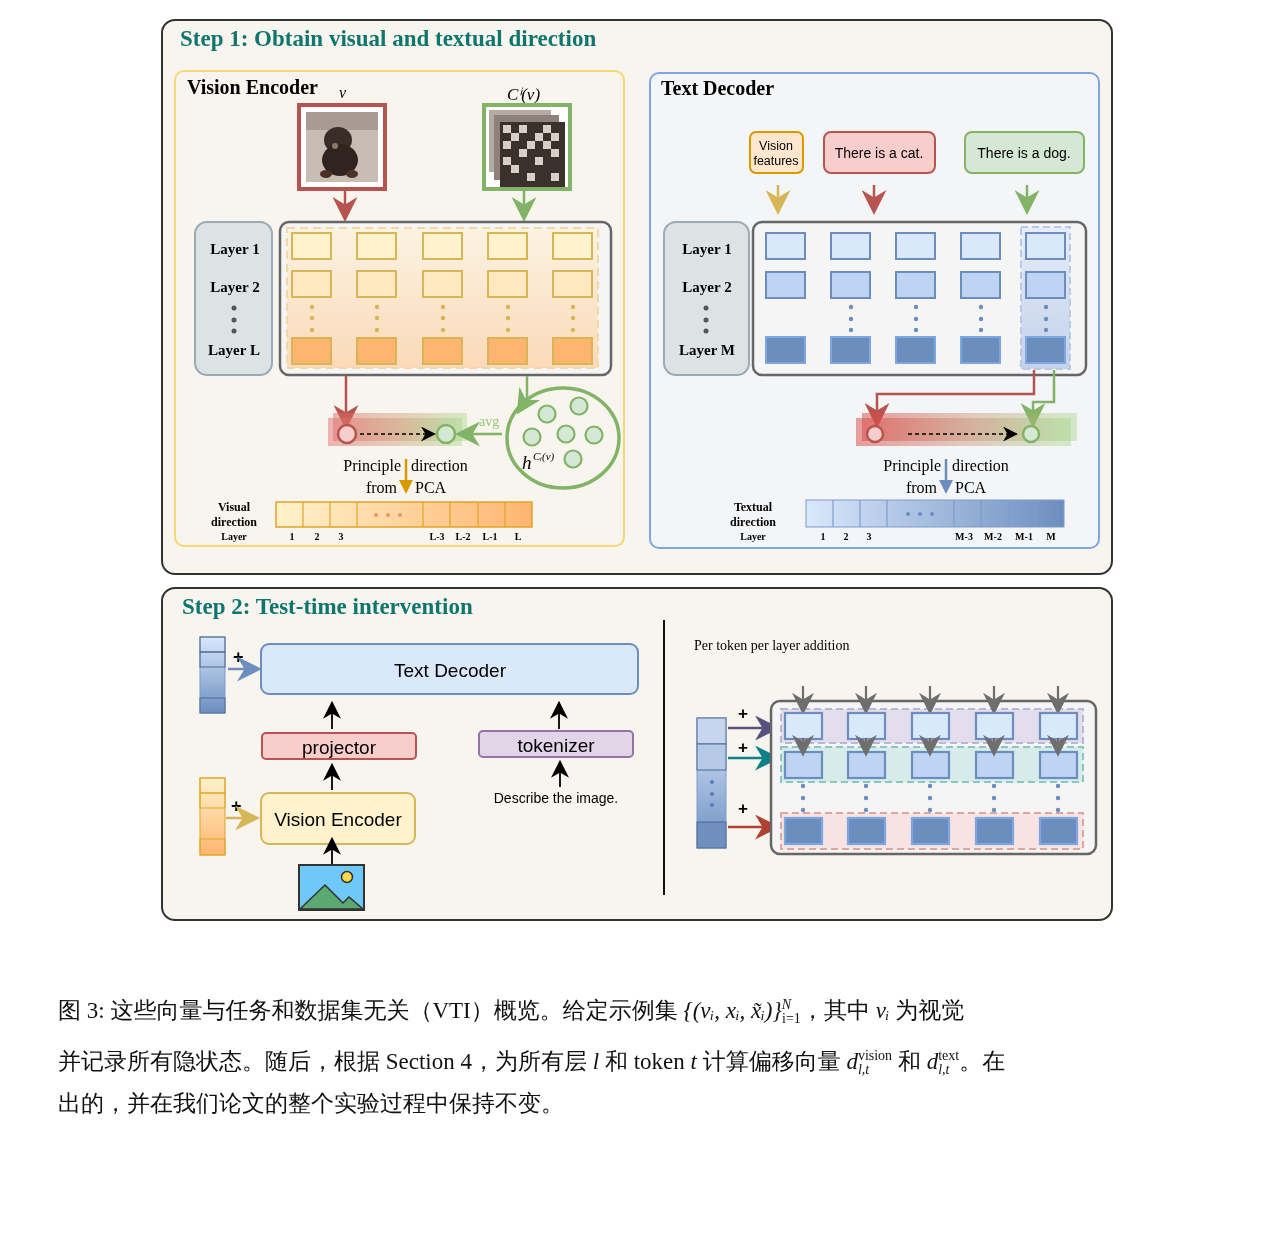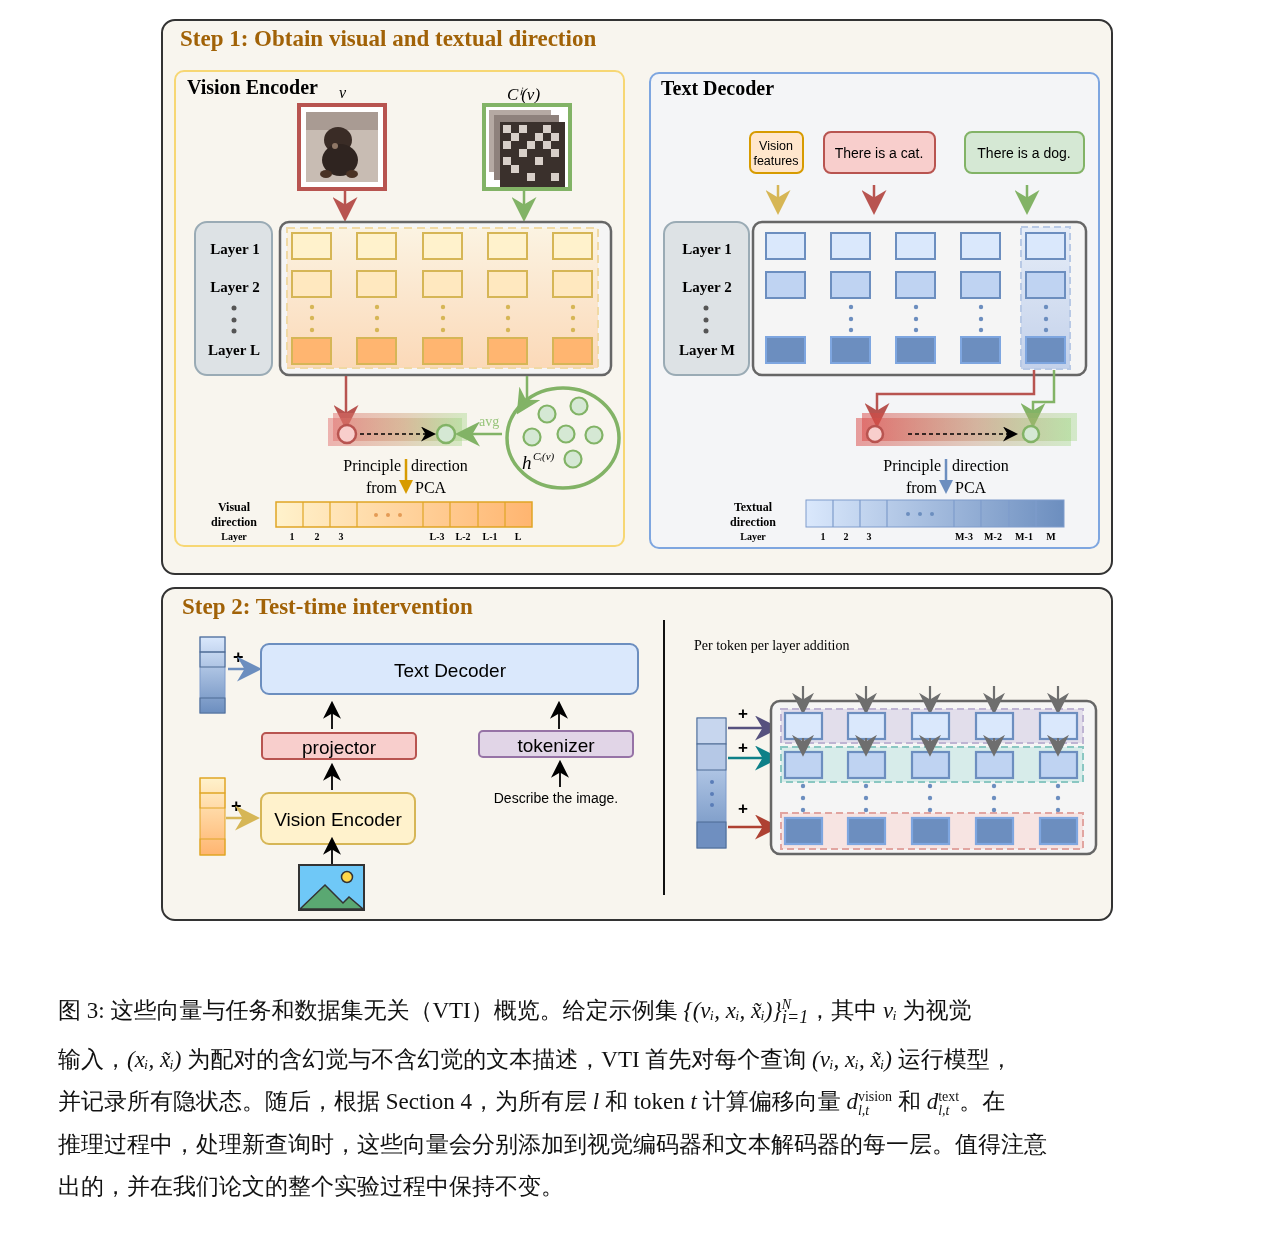--- a/index.html
+++ b/index.html
@@ -1,19 +1,19 @@
 <!DOCTYPE html>
 <html><head>
 <meta charset="utf-8">
 <style>
   html, body { margin:0; padding:0; background:#ffffff; }
   body { width:1264px; height:1244px; position:relative; overflow:hidden; font-family:"Liberation Serif", serif; }
   .abs { position:absolute; }
   .panel { position:absolute; background:#f8f5ee; border:2.5px solid #333; border-radius:14px; box-sizing:border-box; }
-  .step-title { position:absolute; font-family:"Liberation Serif", serif; font-weight:bold; font-size:23px; color:#a16207; white-space:nowrap; }
+  .step-title { position:absolute; font-family:"Liberation Serif", serif; font-weight:bold; font-size:23px; color:#0f766e; white-space:nowrap; }
   .sub-title { position:absolute; font-family:"Liberation Serif", serif; font-weight:bold; font-size:20px; color:#000; white-space:nowrap; }
   .sans { font-family:"Liberation Sans", sans-serif; }
   .caption { position:absolute; left:58px; top:984px; width:1140px; font-family:"Liberation Serif", serif; font-size:23px; line-height:42.5px; color:#111; }
   .caption i { }
   svg text { font-family:"Liberation Serif", serif; }
 </style>
 </head>
 <body>
 
 <div class="panel" style="left:161px;top:19px;width:952px;height:556px;"></div>
@@ -449,23 +449,19 @@
       <rect x="1040" y="818" width="37" height="26" fill="#6c8ebf" stroke="#7ea6e0" stroke-width="2.2"></rect>
       <line x1="1058" y1="738" x2="1058" y2="748" stroke="#6e6e6e" stroke-width="2.2" marker-end="url(#abGray)"></line>
       <circle cx="1058" cy="786" r="2.2" fill="#6c8ebf"></circle>
       <circle cx="1058" cy="798" r="2.2" fill="#6c8ebf"></circle>
       <circle cx="1058" cy="810" r="2.2" fill="#6c8ebf"></circle>
     </g>
 </svg>
 
 <div class="caption">
   <div style="white-space:nowrap;">
-    <span>图 3: 这些向量与任务和数据集无关（VTI）概览。给定示例集 </span><i>{(vᵢ, xᵢ, x̃ᵢ)}</i><sup style="font-size:14px;font-style:italic;">N</sup><sub style="font-size:18px;font-style:italic;margin-left:-9px;">i=1</sub><span>，其中 </span><i>vᵢ</i><span> 为视觉</span>
-  </div>
-  <div style="white-space:nowrap;">
-    <span>输入，</span><i>(xᵢ, x̃ᵢ)</i><span> 为配对的含幻觉与不含幻觉的文本描述，VTI 首先对每个查询 </span><i>(vᵢ, xᵢ, x̃ᵢ)</i><span> 运行模型，</span>
+    <span>图 3: 这些向量与任务和数据集无关（VTI）概览。给定示例集 </span><i>{(vᵢ, xᵢ, x̃ᵢ)}</i><sup style="font-size:14px;font-style:italic;">N</sup><sub style="font-size:14px;margin-left:-9px;">i=1</sub><span>，其中 </span><i>vᵢ</i><span> 为视觉</span>
   </div>
   <div style="white-space:nowrap;">
     <span>并记录所有隐状态。随后，根据 Section 4，为所有层 </span><i>l</i><span> 和 token </span><i>t</i><span> 计算偏移向量 </span><i>d</i><span style="display:inline-block;vertical-align:middle;line-height:14px;font-size:14px;"><span style="display:block;">vision</span><i style="display:block;">l,t</i></span><span> 和 </span><i>d</i><span style="display:inline-block;vertical-align:middle;line-height:14px;font-size:14px;"><span style="display:block;">text</span><i style="display:block;">l,t</i></span><span>。在</span>
   </div>
-  <div style="white-space:nowrap;">推理过程中，处理新查询时，这些向量会分别添加到视觉编码器和文本解码器的每一层。值得注意</div>
   <div style="white-space:nowrap;">出的，并在我们论文的整个实验过程中保持不变。</div>
 </div>
 
 </body></html>

